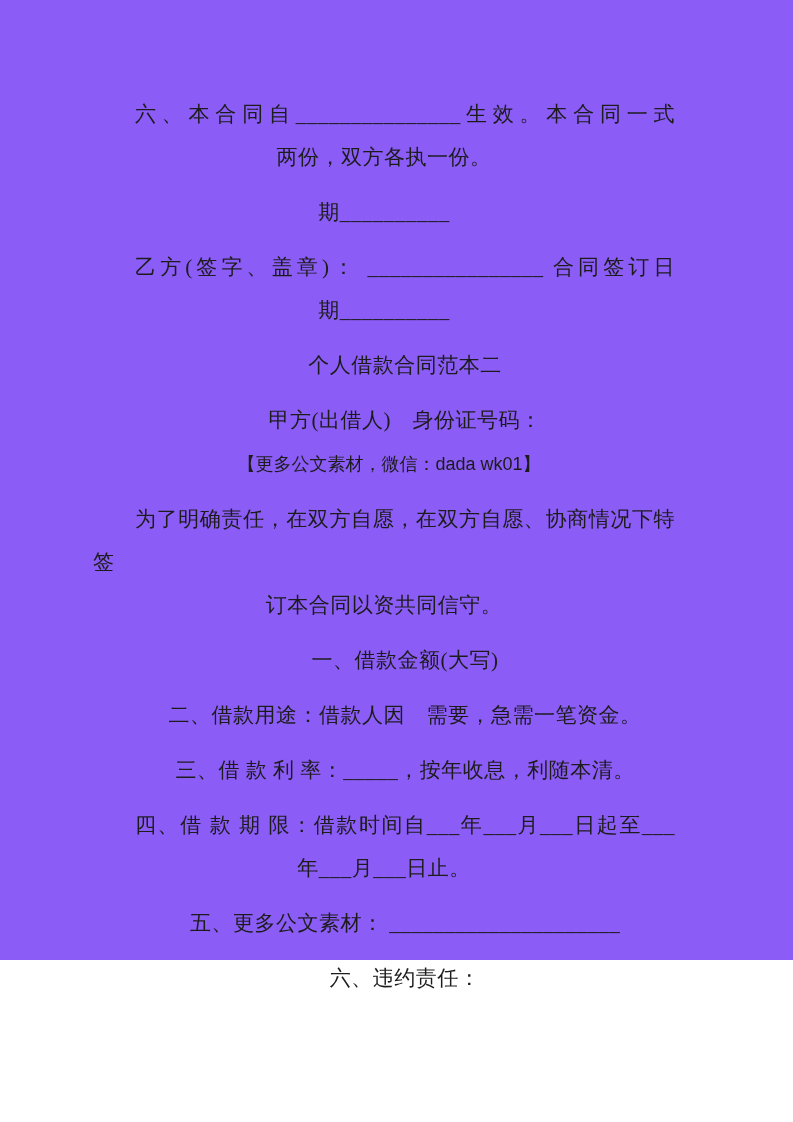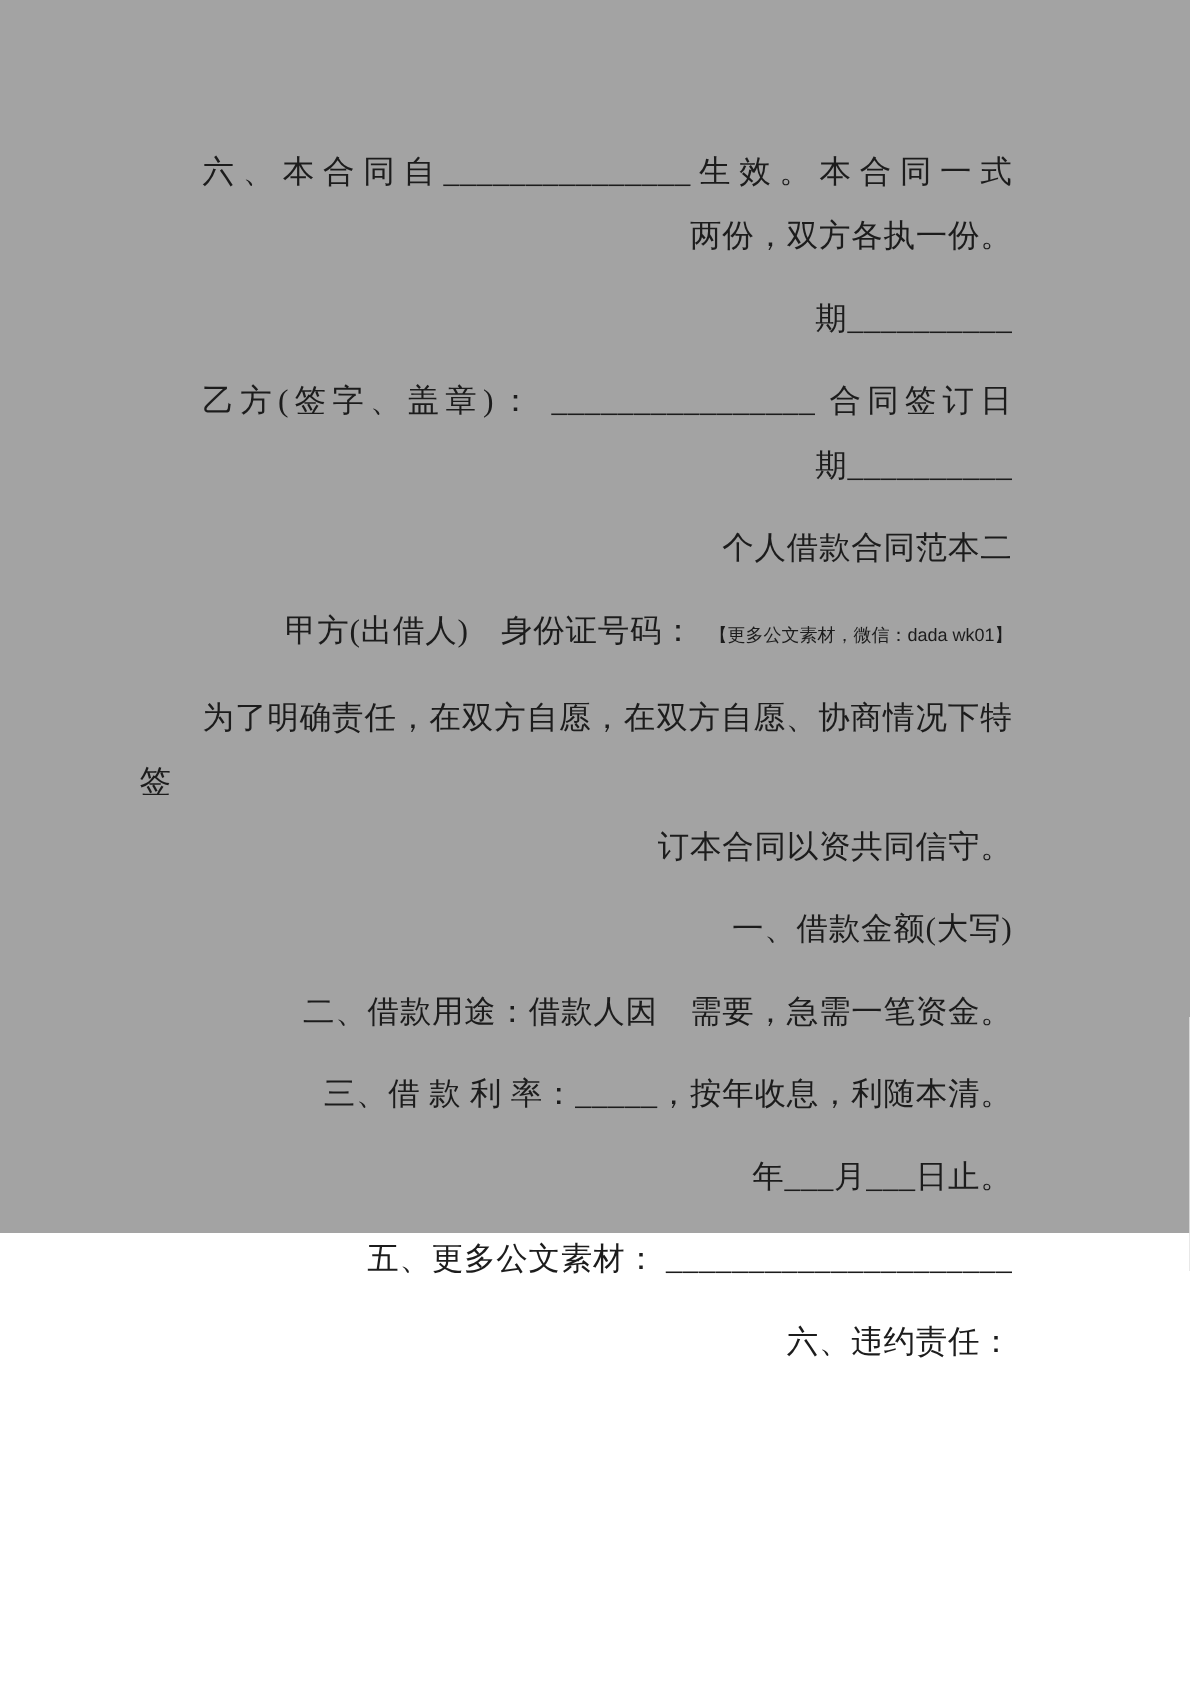--- a/index.html
+++ b/index.html
@@ -10,44 +10,44 @@
   body {
     width: 793px;
     height: 1122px;
     overflow: hidden;
     font-family: "Liberation Serif", serif;
     color: #1c1c1c;
   }
   .page {
     box-sizing: border-box;
     width: 793px;
-    height: 822px;
+    height: 960px;
     padding: 93px 118px 40px 93px; 
-    background: #a3a3a3;
+    background: #8b5cf6;
   }
   .para {
     margin: 0 0 12px 0;
   }
   .line {
     font-size: 21px;
     line-height: 43px;
     letter-spacing: 0.5px;
-    text-align: right;
+    text-align: center;
     word-break: break-all;
   }
   .line.indent {
     text-indent: 42px; 
   }
   .line.just {
     text-align: justify;
     text-align-last: justify;
   }
   .watermark {
     font-family: "Liberation Sans", sans-serif;
-    font-size: 12px;
+    font-size: 18px;
     letter-spacing: 0;
     margin-left: 10px;
     white-space: nowrap;
   }
 </style>
 </head>
 <body>
 
 <div class="page">
   <div id="content">
@@ -75,20 +75,21 @@
       <div class="para">
         <div class="line indent"><span>一、借款金额(大写)</span></div>
       </div>
       <div class="para">
         <div class="line indent"><span>二、借款用途：借款人因　需要，急需一笔资金。</span></div>
       </div>
       <div class="para">
         <div class="line indent"><span>三、借 款 利 率：_____，按年收息，利随本清。</span></div>
       </div>
       <div class="para">
+        <div class="line indent just"><span>四、借 款 期 限：借款时间自___年___月___日起至___</span></div>
         <div class="line"><span>年___月___日止。</span></div>
       </div>
       <div class="para">
         <div class="line indent"><span>五、更多公文素材： _____________________</span></div>
       </div>
       <div class="para">
         <div class="line indent"><span>六、违约责任：</span></div>
       </div>
     </div>
 </div>

